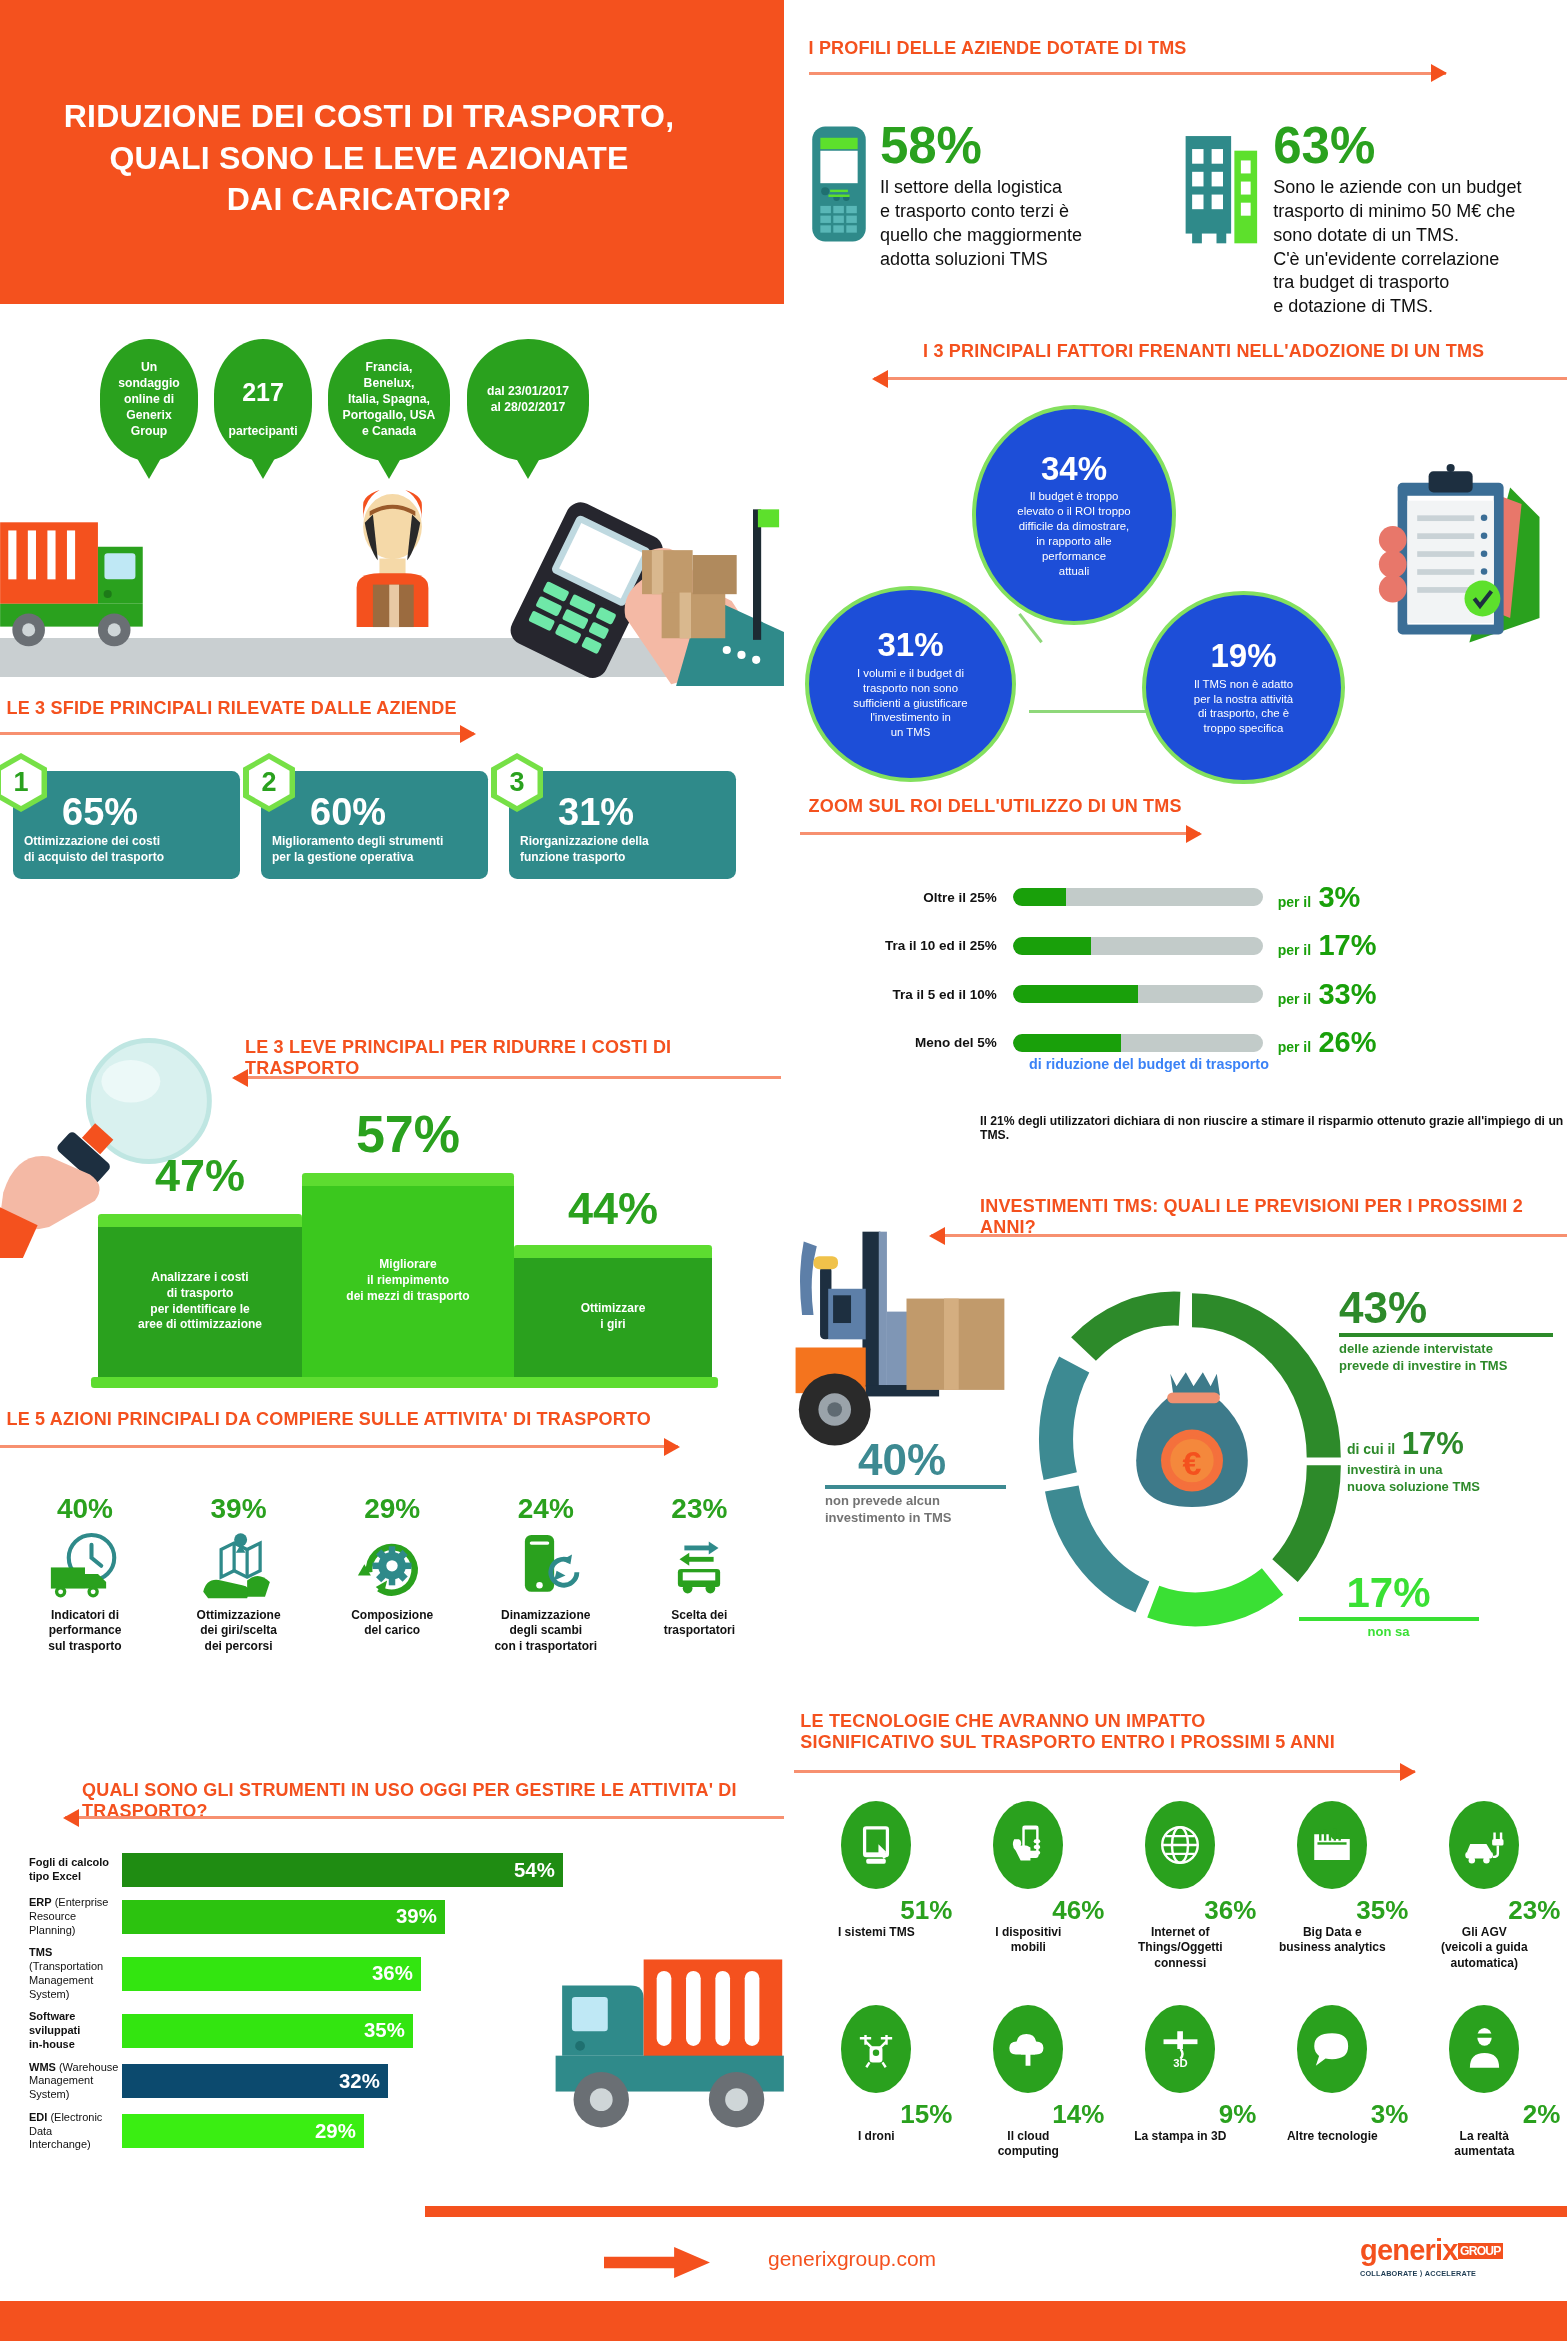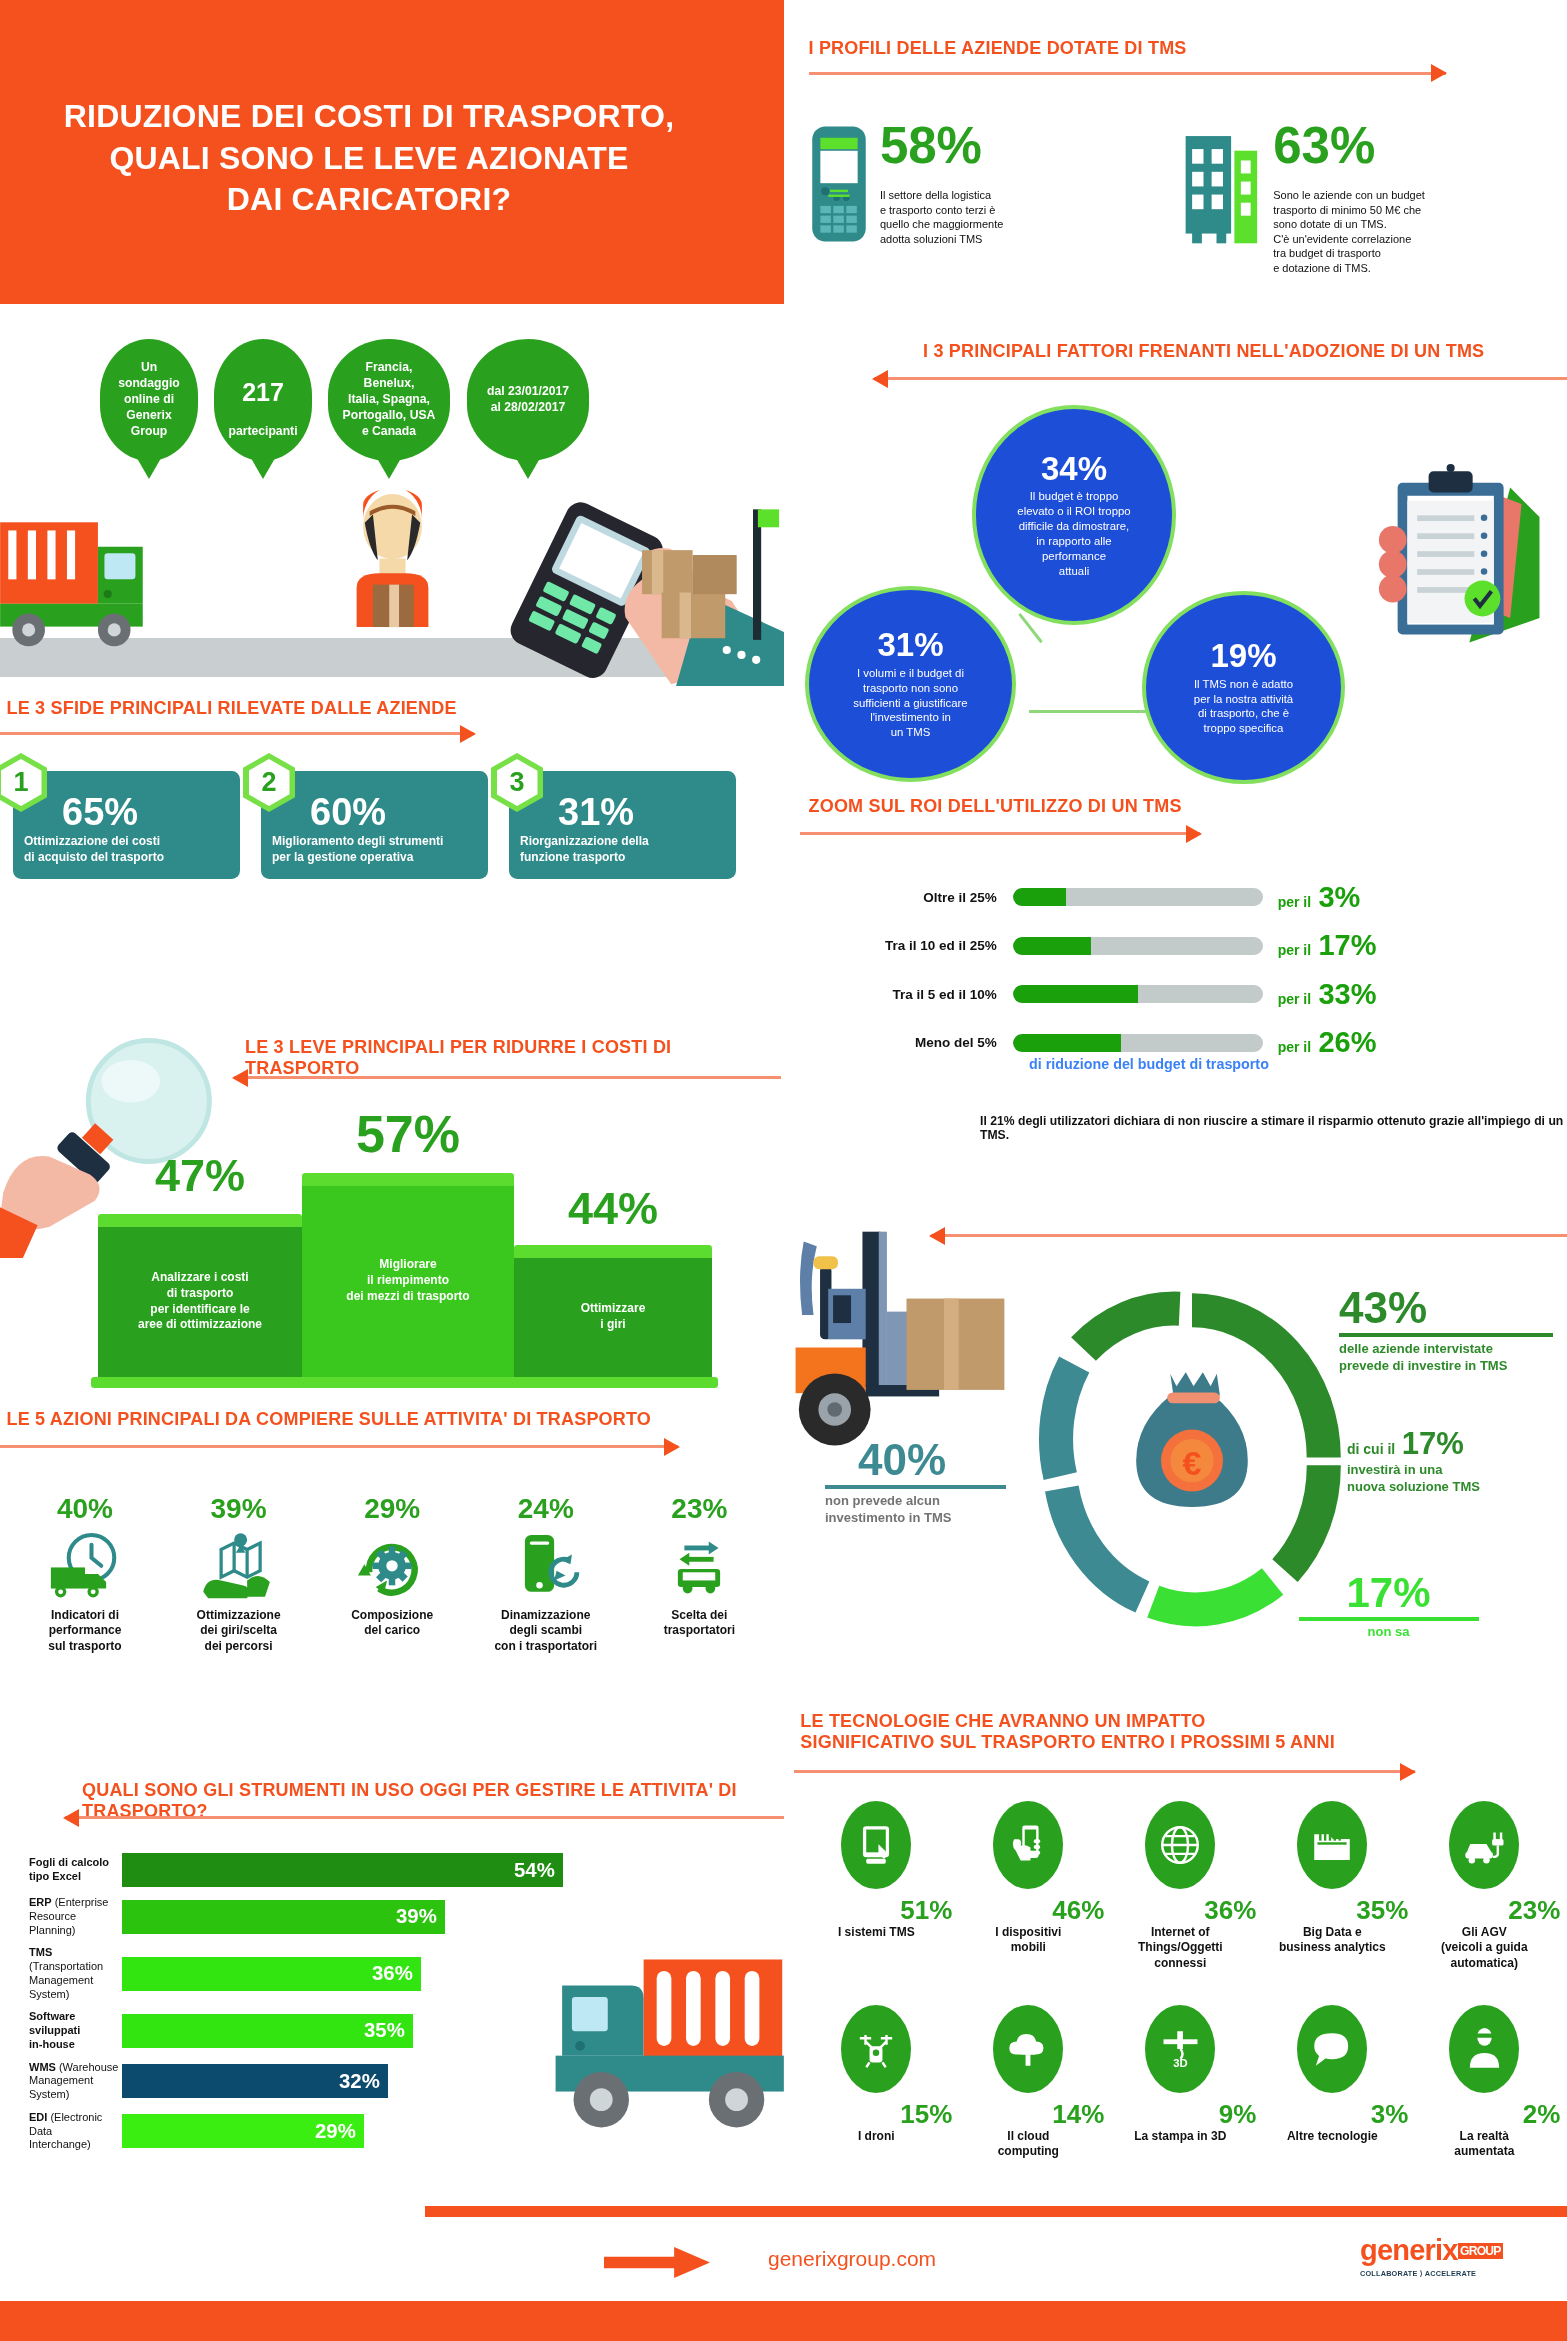--- a/index.html
+++ b/index.html
@@ -40,21 +40,21 @@
   }
   .left-orange-strip{
     position:absolute; left:771px; top:0; width:13px; height:304px; background:#f4511e;
   }
 
   
   .profiles { position:absolute; left:784px; top:24.5px; width:784px; }
   .prof-row { position:absolute; left:24.5px; top:98px; display:flex; gap:16.3px; }
   .prof-item { display:flex; gap:11.4px; }
   .big-pct { color:#2aa11e; font-size:51px; font-weight:bold; line-height:.92; }
-  .prof-text { font-size:11px; line-height:1.32; color:#101010; white-space:pre-line; margin-top:19px;}
+  .prof-text { font-size:18px; line-height:1.32; color:#101010; white-space:pre-line; margin-top:7px;}
 
   
   .bubbles { position:absolute; left:49px; top:339px; width:686px; height:180px; }
   .bubble {
     position:absolute; width:98px; height:122px;
     background:#2aa11e; border-radius:50%/46%;
     color:#fff; text-align:center; display:flex; align-items:center; justify-content:center;
     font-size:12.2px; line-height:1.3; font-weight:bold; white-space:pre-line; padding:0 4.9px;
   }
   .bubble::after{
@@ -525,20 +525,21 @@
         <div class="pval" style="top:-62px;">44%</div>
         <div class="cap"></div>
         <div class="body" style="height:119px;">Ottimizzare
 i giri</div>
       </div>
       <div class="pod-base" style="left:42px; width:627px;"></div>
     </div>
   </div>
 
   <div class="invest">
+    <div class="abs sec-title" style="left:196px; top:0;">INVESTIMENTI TMS: QUALI LE PREVISIONI PER I PROSSIMI 2 ANNI?</div>
     <div class="abs arrow-line left" style="left:147px; top:38px; width:637px;"></div>
 
     <svg class="abs" style="left:0; top:21px;" width="245" height="261" viewBox="0 0 300 320">
       <rect x="96" y="18" width="22" height="190" fill="#1d2f40"></rect>
       <rect x="116" y="18" width="10" height="190" fill="#7f96b5"></rect>
       <path d="M24 30 Q16 70 22 120 L36 120 Q30 74 40 36 Z" fill="#5d7fa8"></path>
       <rect x="44" y="60" width="14" height="90" rx="6" fill="#1d2f40"></rect>
       <rect x="36" y="48" width="30" height="16" rx="7" fill="#f0c24a"></rect>
       <rect x="54" y="88" width="46" height="62" fill="#5d7fa8"></rect>
       <rect x="60" y="96" width="22" height="34" fill="#1d2f40"></rect>

